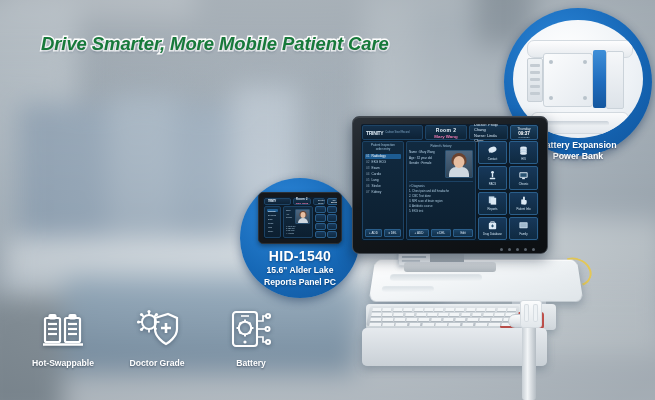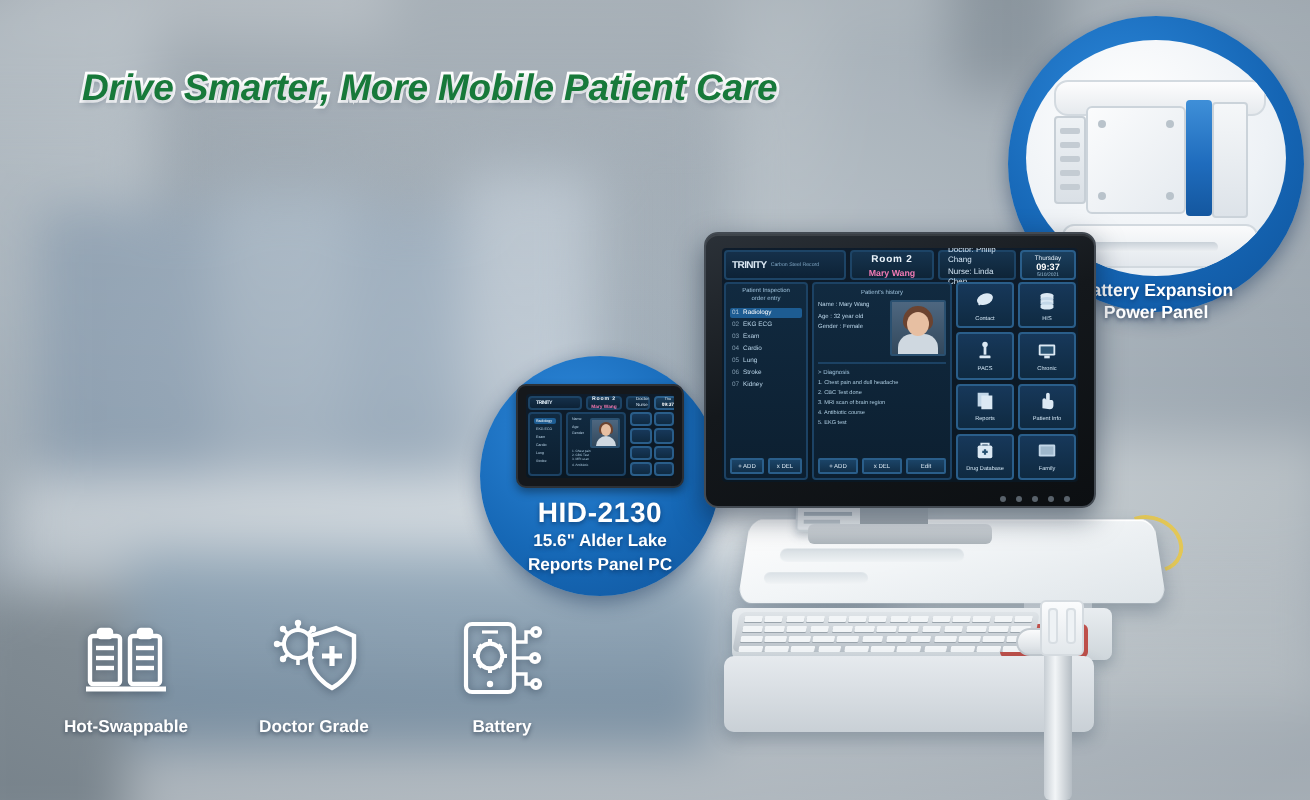--- a/index.html
+++ b/index.html
@@ -362,21 +362,21 @@
           <i style="top:12px"></i>
           <i style="top:19px"></i>
           <i style="top:26px"></i>
           <i style="top:33px"></i>
         </div>
       <div class="epb-shelfB"></div>
       <div class="epb-slot"></div>
     </div>
     <div class="epb-txt">
       <div class="epb-desc">Battery Expansion</div>
-      <div class="epb-desc">Power Panel</div>
+      <div class="epb-desc">Power Bank</div>
     </div>
   </div>
 
   <div class="hid">
     <div class="hid-circ"></div>
     <div class="hid-dev">
       <div class="ui" style="font-size:2.2px">
         <div class="ui-top" style="height:9px">
           <div class="ui-logo" style="flex-basis:22px">
               <span class="ui-logo-mark" style="font-size:2.6px">TRINITY</span>
@@ -432,21 +432,21 @@
               <div class="ui-tile"></div>
             <div class="ui-tile"></div>
               <div class="ui-tile"></div>
             <div class="ui-tile"></div>
               <div class="ui-tile"></div>
           </div>
         </div>
       </div>
     </div>
     <div class="hid-txt">
-      <div class="hid-code">HID-2130</div>
+      <div class="hid-code">HID-1540</div>
       <div class="hid-desc">15.6" Alder Lake</div>
       <div class="hid-desc">Reports Panel PC</div>
     </div>
   </div>
 
   <div class="cart">
     <div class="cart-cable"></div>
     <div class="cart-side"></div>
     <div class="cart-top"></div>
     <div class="cart-groove"></div>

